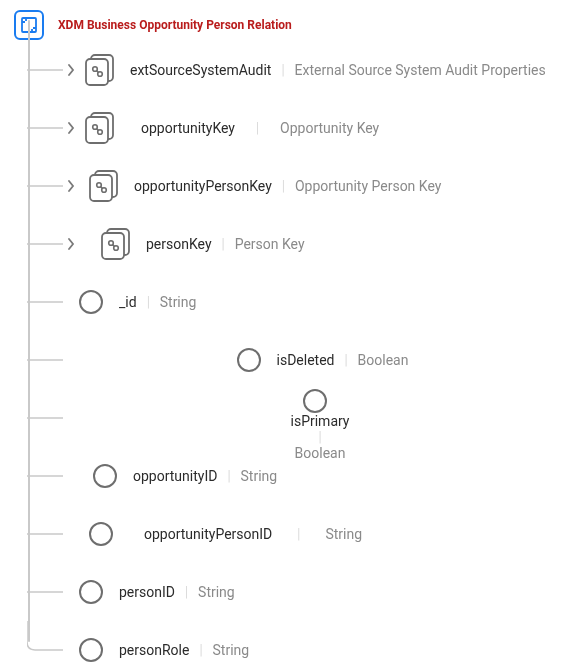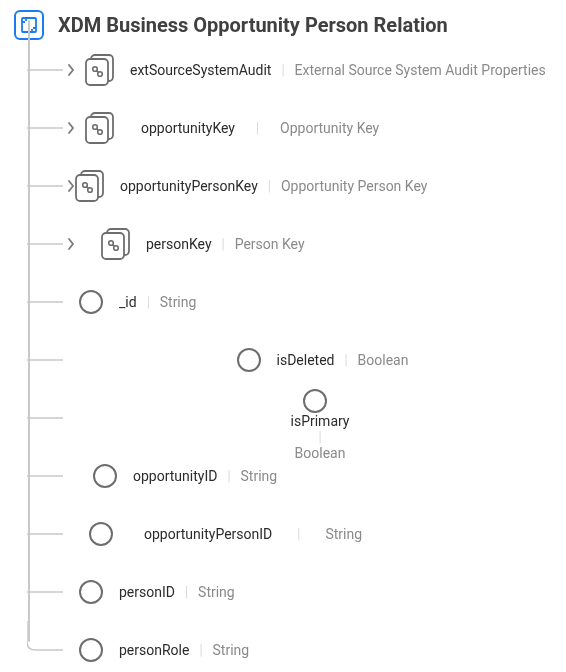--- a/index.html
+++ b/index.html
@@ -16,21 +16,21 @@
   }
   .tree { position: relative; padding: 10px 0 0 14px; }
   .root-row { display: flex; align-items: center; gap: 14px; }
   .root-icon {
     width: 30px; height: 30px;
     border: 2px solid #1a7cf0;
     border-radius: 6px;
     display: flex; align-items: center; justify-content: center;
     color: #1a7cf0;
   }
-  .root-label { color: #404040; font-weight: 700; font-size: 20px; }
+  .root-label { color: #b91c1c; font-weight: 700; font-size: 12px; }
 
   .children { position: relative; margin-left: 14px; }
   .vline {
     position: absolute;
     left: 0; top: 0;
     width: 1.5px; background: #c9c9c9;
     border-radius: 2px;
   }
   .node {
     position: relative;
@@ -121,21 +121,21 @@
         </div>
         <div class="obj-icon">
           <svg width="34" height="36" viewBox="0 0 34 36">
             <use href="#obj-icon-g"></use>
           </svg>
         </div>
         <span class="field-name">opportunityKey</span>
         <span class="sep">|</span>
         <span class="field-type">Opportunity Key</span>
       </div>
-      <div class="node" style="height: 58px; padding-left: 44px;">
+      <div class="node" style="height: 58px; padding-left: 58px;">
         <div class="connector" style="top: 28px;">
           <svg width="40" height="4">
             <line x1="0" y1="1" x2="36" y2="1" stroke="#c9c9c9" stroke-width="1.5"></line>
           </svg>
         </div>
         <div class="chevron" style="left: 36px; top: 22px;">
           <svg width="8" height="12" viewBox="0 0 8 12">
             <path d="M2 1 L6 6 L2 11" fill="none" stroke="#7a7a7a" stroke-width="1.8" stroke-linecap="round"></path>
           </svg>
         </div>

